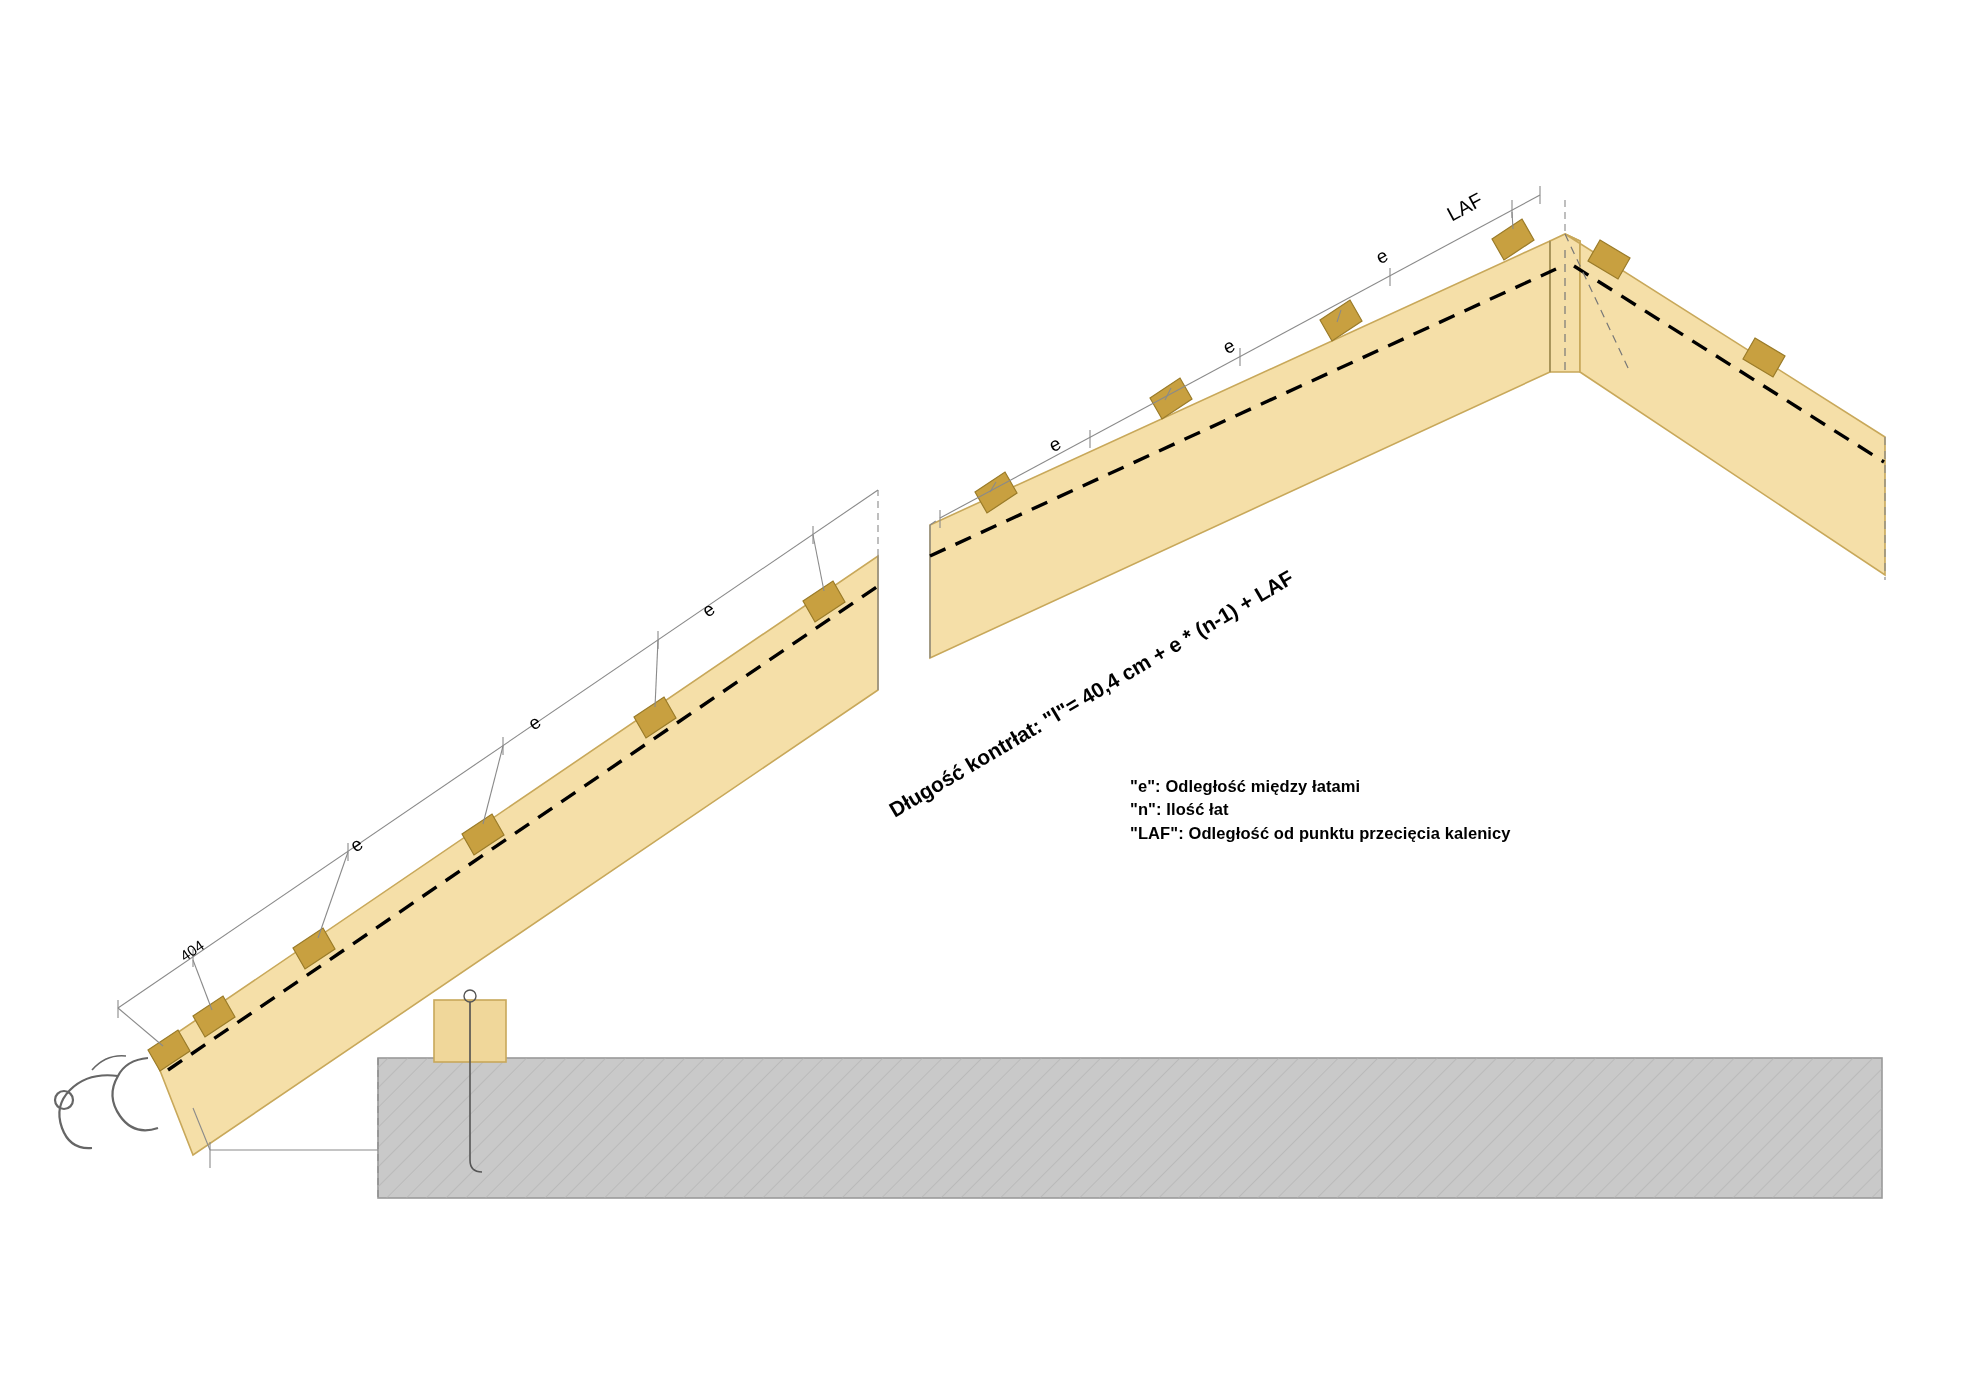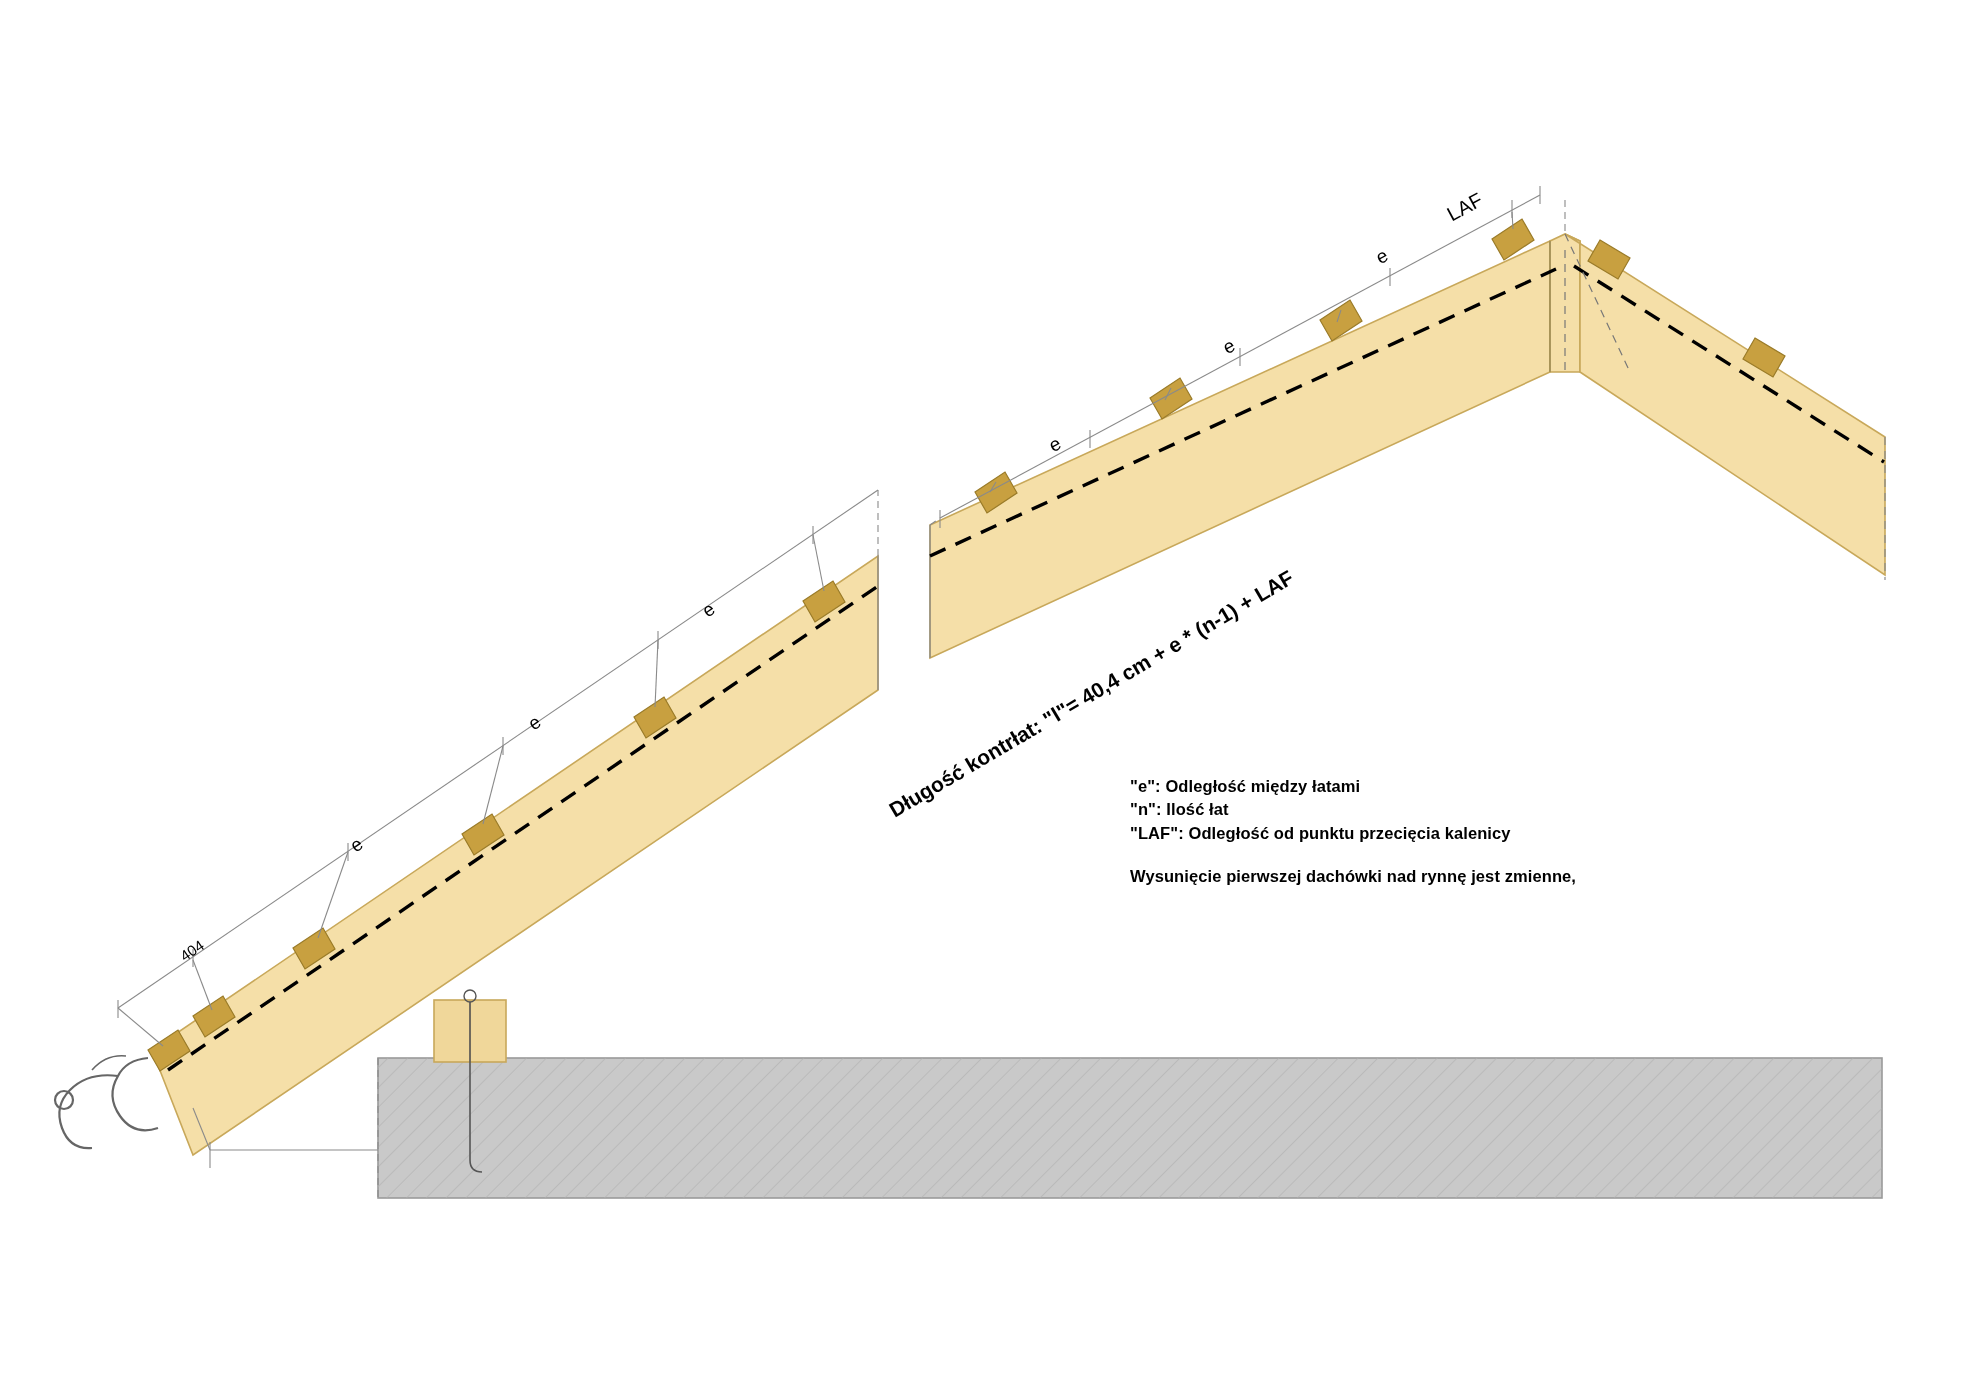--- a/index.html
+++ b/index.html
@@ -212,17 +212,16 @@
 
   </svg>
 
   <div class="legend">
     <div class="block">
       <p>"e": Odległość między łatami</p>
       <p>"n": Ilość łat</p>
       <p>"LAF": Odległość od punktu przecięcia kalenicy</p>
     </div>
     <div class="block">
-      <p>Wysunięcie pierwszej dachówki nad rynnę jest zmienne,</p>
     </div>
   </div>
 
 </div>
 
 </body></html>

